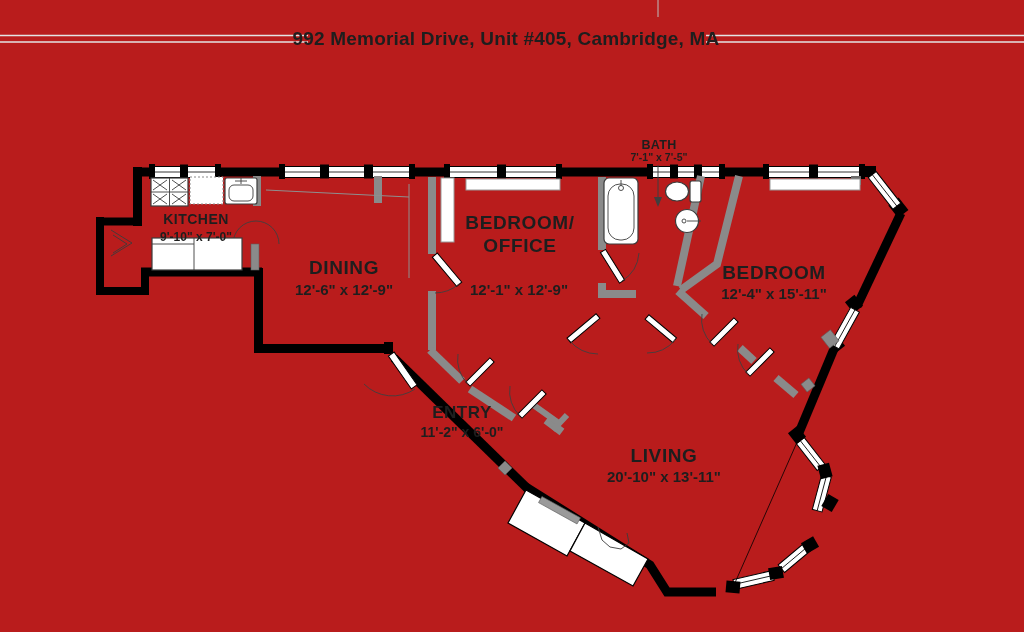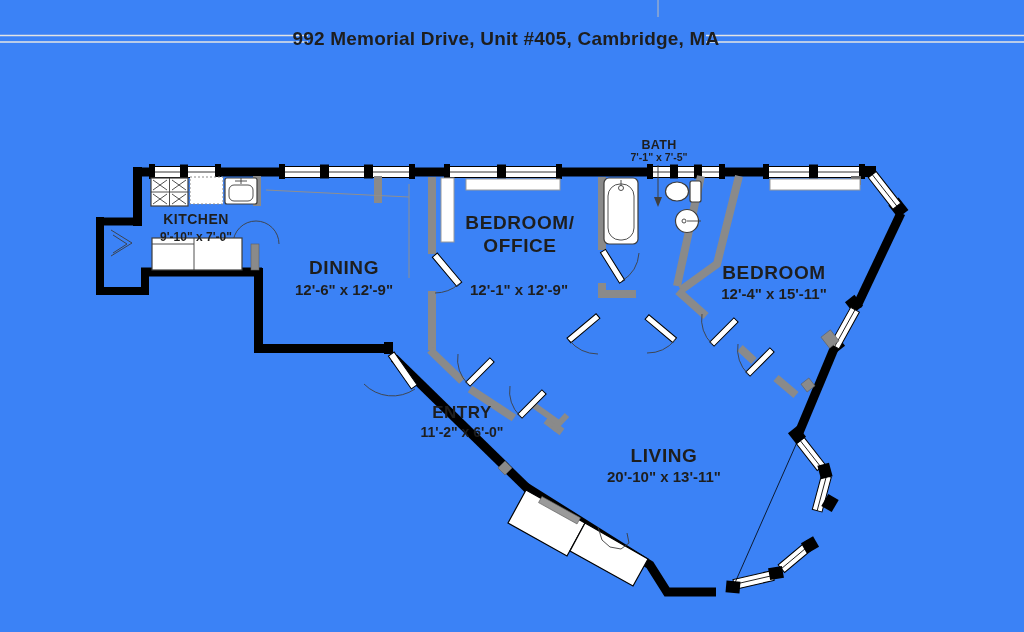--- a/index.html
+++ b/index.html
@@ -1,16 +1,16 @@
 <!DOCTYPE html>
 <html><head>
 <meta charset="utf-8">
 <style>
   html,body{margin:0;padding:0;background:#ffffff;}
-  .page{position:relative;width:1024px;height:632px;background:#3b82f6;overflow:hidden;
+  .page{position:relative;width:1024px;height:632px;background:#b91c1c;overflow:hidden;
         font-family:"Liberation Sans", sans-serif;text-align:center;}
   svg{position:absolute;left:0;top:0;}
   
   .wall{stroke:#000000;stroke-width:9;fill:none;stroke-linecap:butt;}
   .wall8{stroke:#000000;stroke-width:8;fill:none;stroke-linecap:butt;}
   .part{stroke:#8a8a8a;stroke-width:8;fill:none;stroke-linecap:butt;}
   .part6{stroke:#8a8a8a;stroke-width:6;fill:none;}
   .win{fill:#ffffff;stroke:#000000;stroke-width:1;}
   .winline{stroke:#000000;stroke-width:0.8;}
   .jamb{fill:#000000;}

